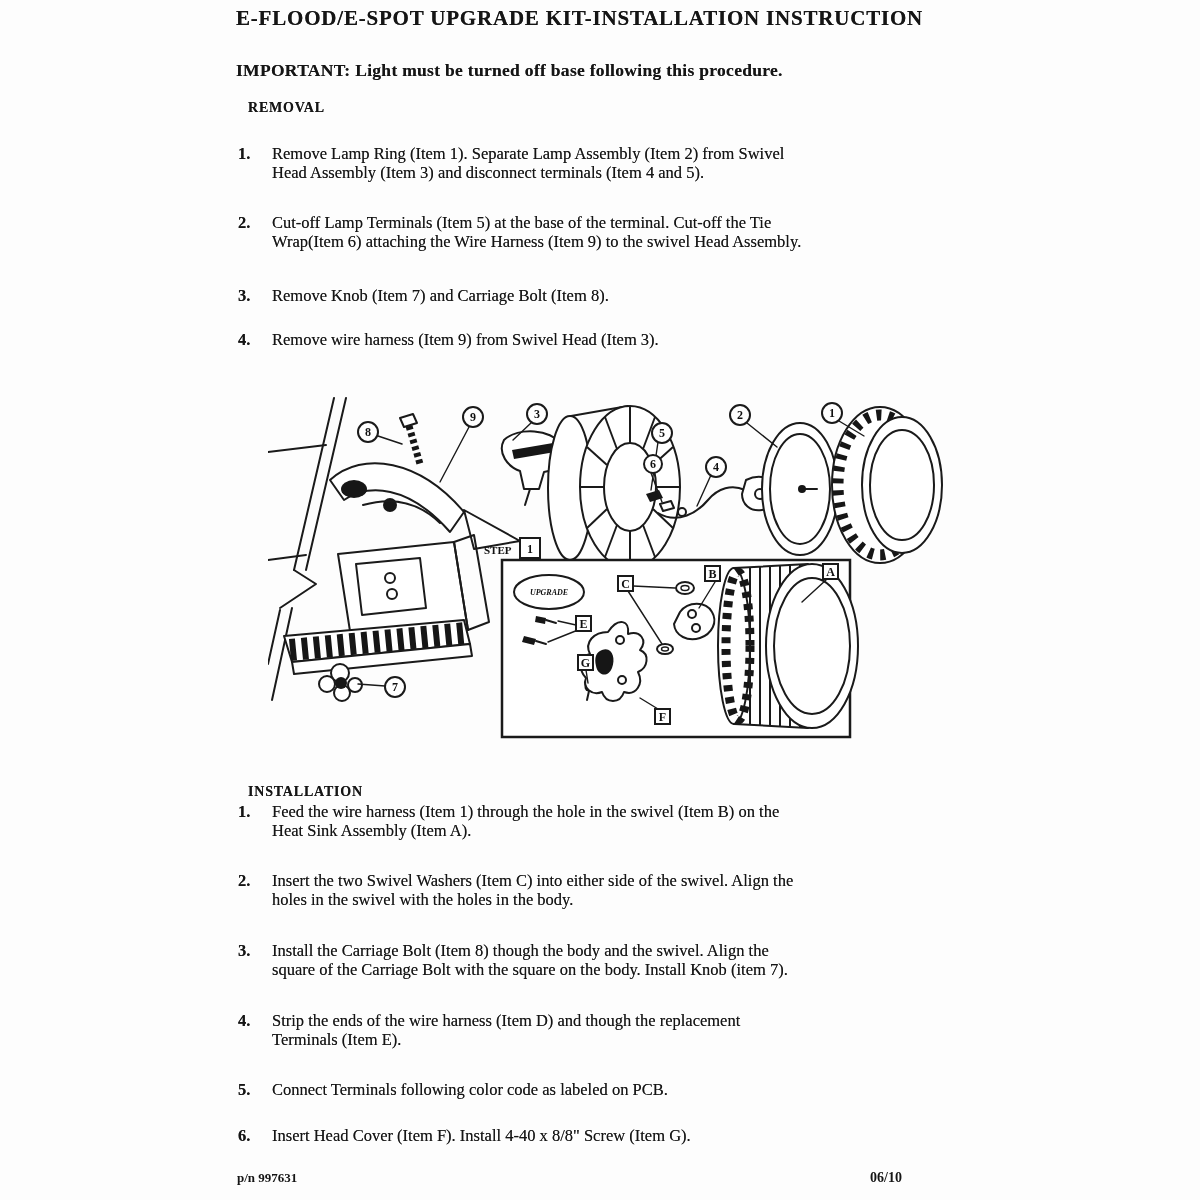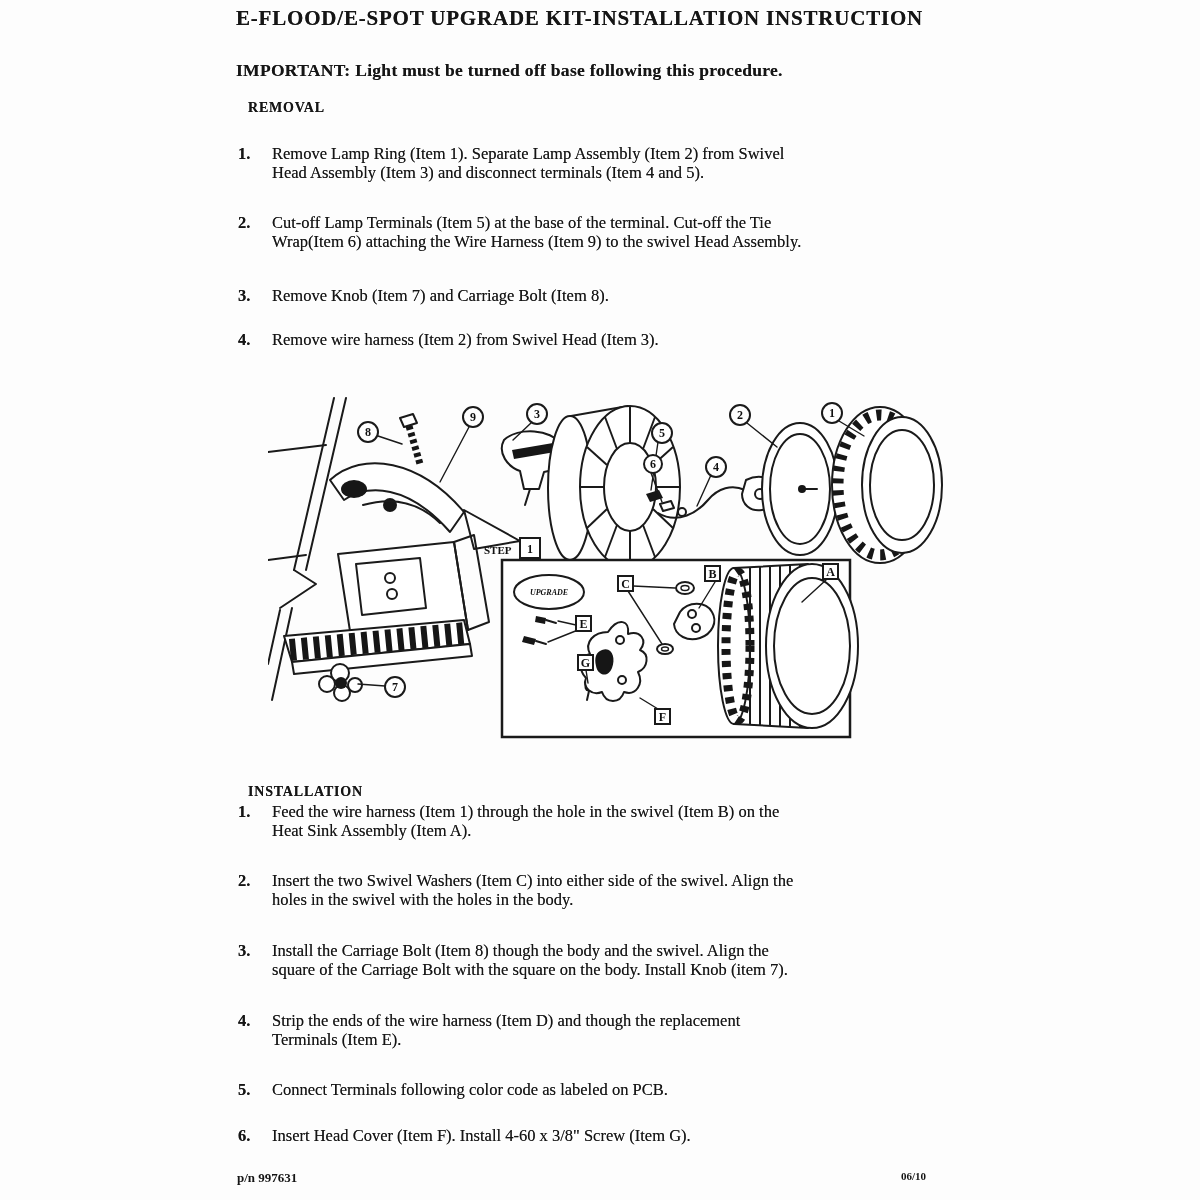--- a/index.html
+++ b/index.html
@@ -33,21 +33,21 @@
     font-size:16.5px;font-weight:bold;
     text-shadow:0 0 0.4px rgba(0,0,0,.6);
   }
   .step-text{
     position:absolute;left:34px;top:0;width:696px;
     font-size:16.5px;font-weight:normal;line-height:1.18;
     white-space:pre-line;
     text-shadow:0 0 0.4px rgba(0,0,0,.6);
   }
   .footer-left{left:237px;top:1170px;font-size:13px;font-weight:bold;}
-  .footer-right{left:901px;top:1170px;font-size:11px;font-weight:bold;}
+  .footer-right{left:870px;top:1170px;font-size:14px;font-weight:bold;}
   svg{position:absolute;left:268px;top:392px;}
   svg *{vector-effect:non-scaling-stroke;}
   .ln{stroke:#1a1a1a;stroke-width:2;fill:none;stroke-linecap:round;stroke-linejoin:round;}
   .ln-thin{stroke:#1a1a1a;stroke-width:1.4;fill:none;stroke-linecap:round;}
   .wh{fill:#ffffff;}
   .dk{fill:#161616;stroke:none;}
   .co-circle{fill:#ffffff;stroke:#1a1a1a;stroke-width:2;}
   .co-text{font:bold 12px "Liberation Serif", serif;fill:#111;text-anchor:middle;}
   .sq{fill:#ffffff;stroke:#1a1a1a;stroke-width:2;}
   .step-tag-text{font:bold 11px "Liberation Serif", serif;fill:#111;}
@@ -71,21 +71,21 @@
   <span class="step-num">2.</span>
   <span class="step-text">Cut-off Lamp Terminals (Item 5) at the base of the terminal. Cut-off the Tie
 Wrap(Item 6) attaching the Wire Harness (Item 9) to the swivel Head Assembly.</span>
 </div>
 <div class="step" style="top:286px">
   <span class="step-num">3.</span>
   <span class="step-text">Remove Knob (Item 7) and Carriage Bolt (Item 8).</span>
 </div>
 <div class="step" style="top:330px">
   <span class="step-num">4.</span>
-  <span class="step-text">Remove wire harness (Item 2) from Swivel Head (Item 3).</span>
+  <span class="step-text">Remove wire harness (Item 9) from Swivel Head (Item 3).</span>
 </div>
 
 <svg width="700" height="352" viewBox="0 0 700 352">
 
   <g>
     <line class="ln" x1="66" y1="6" x2="26" y2="178"></line>
     <line class="ln" x1="78" y1="6" x2="38" y2="178"></line>
     <polyline class="ln" points="26,178 48,192 12,216"></polyline>
     <line class="ln" x1="24" y1="216" x2="4" y2="308"></line>
     <line class="ln" x1="12" y1="218" x2="0" y2="272"></line>
@@ -345,17 +345,17 @@
   <span class="step-num">4.</span>
   <span class="step-text">Strip the ends of the wire harness (Item D) and though the replacement
 Terminals (Item E).</span>
 </div>
 <div class="step" style="top:1080px">
   <span class="step-num">5.</span>
   <span class="step-text">Connect Terminals following color code as labeled on PCB.</span>
 </div>
 <div class="step" style="top:1126px">
   <span class="step-num">6.</span>
-  <span class="step-text">Insert Head Cover (Item F). Install 4-60 x 3/8" Screw (Item G).</span>
+  <span class="step-text">Insert Head Cover (Item F). Install 4-40 x 8/8" Screw (Item G).</span>
 </div>
 
 <div class="abs footer-left">p/n 997631</div>
 <div class="abs footer-right">06/10</div>
 
 </body></html>

